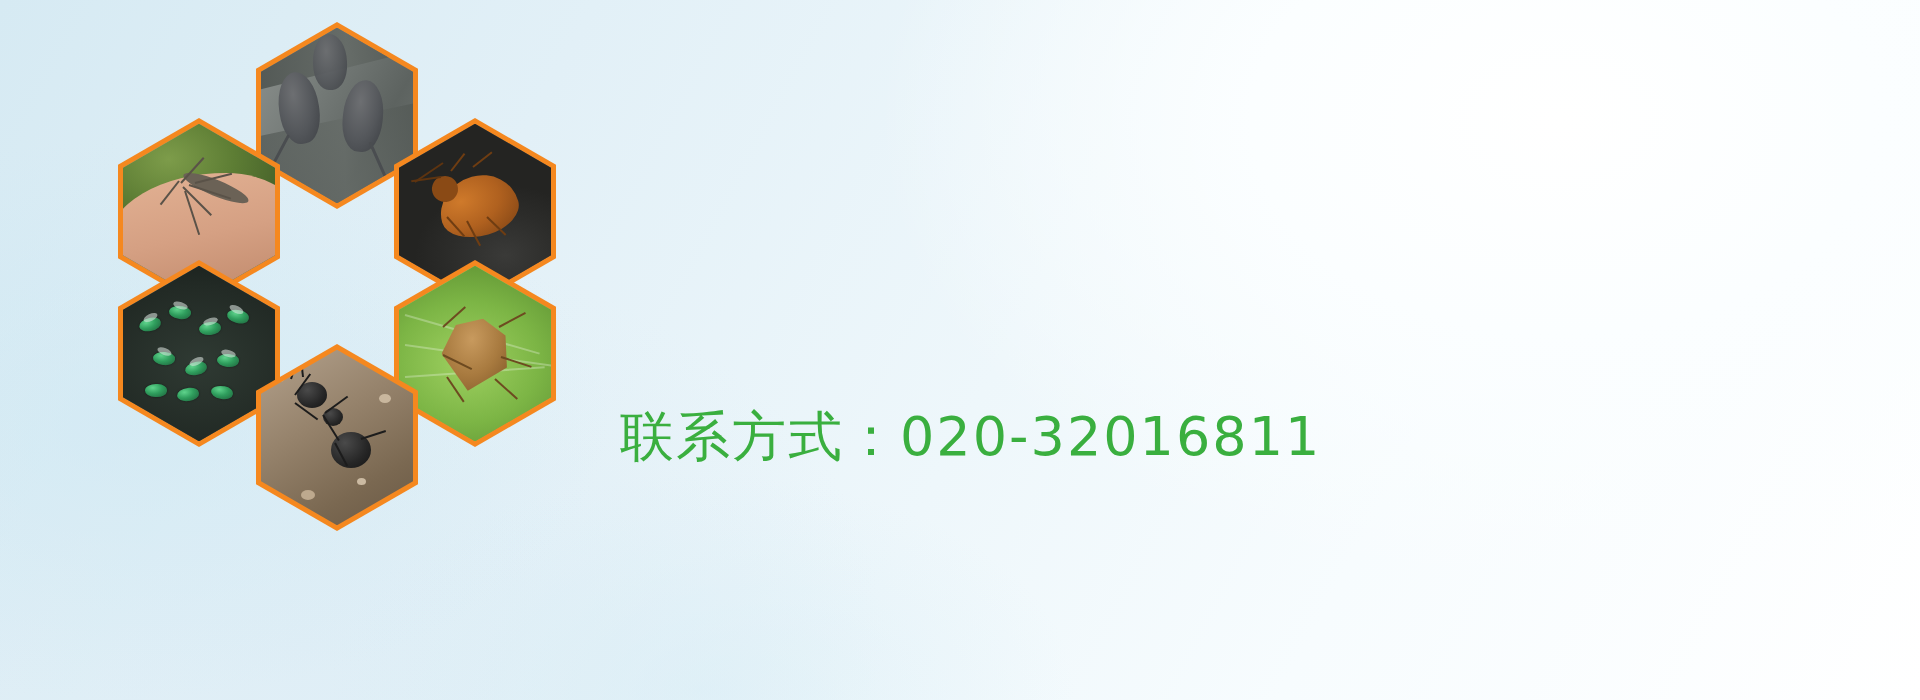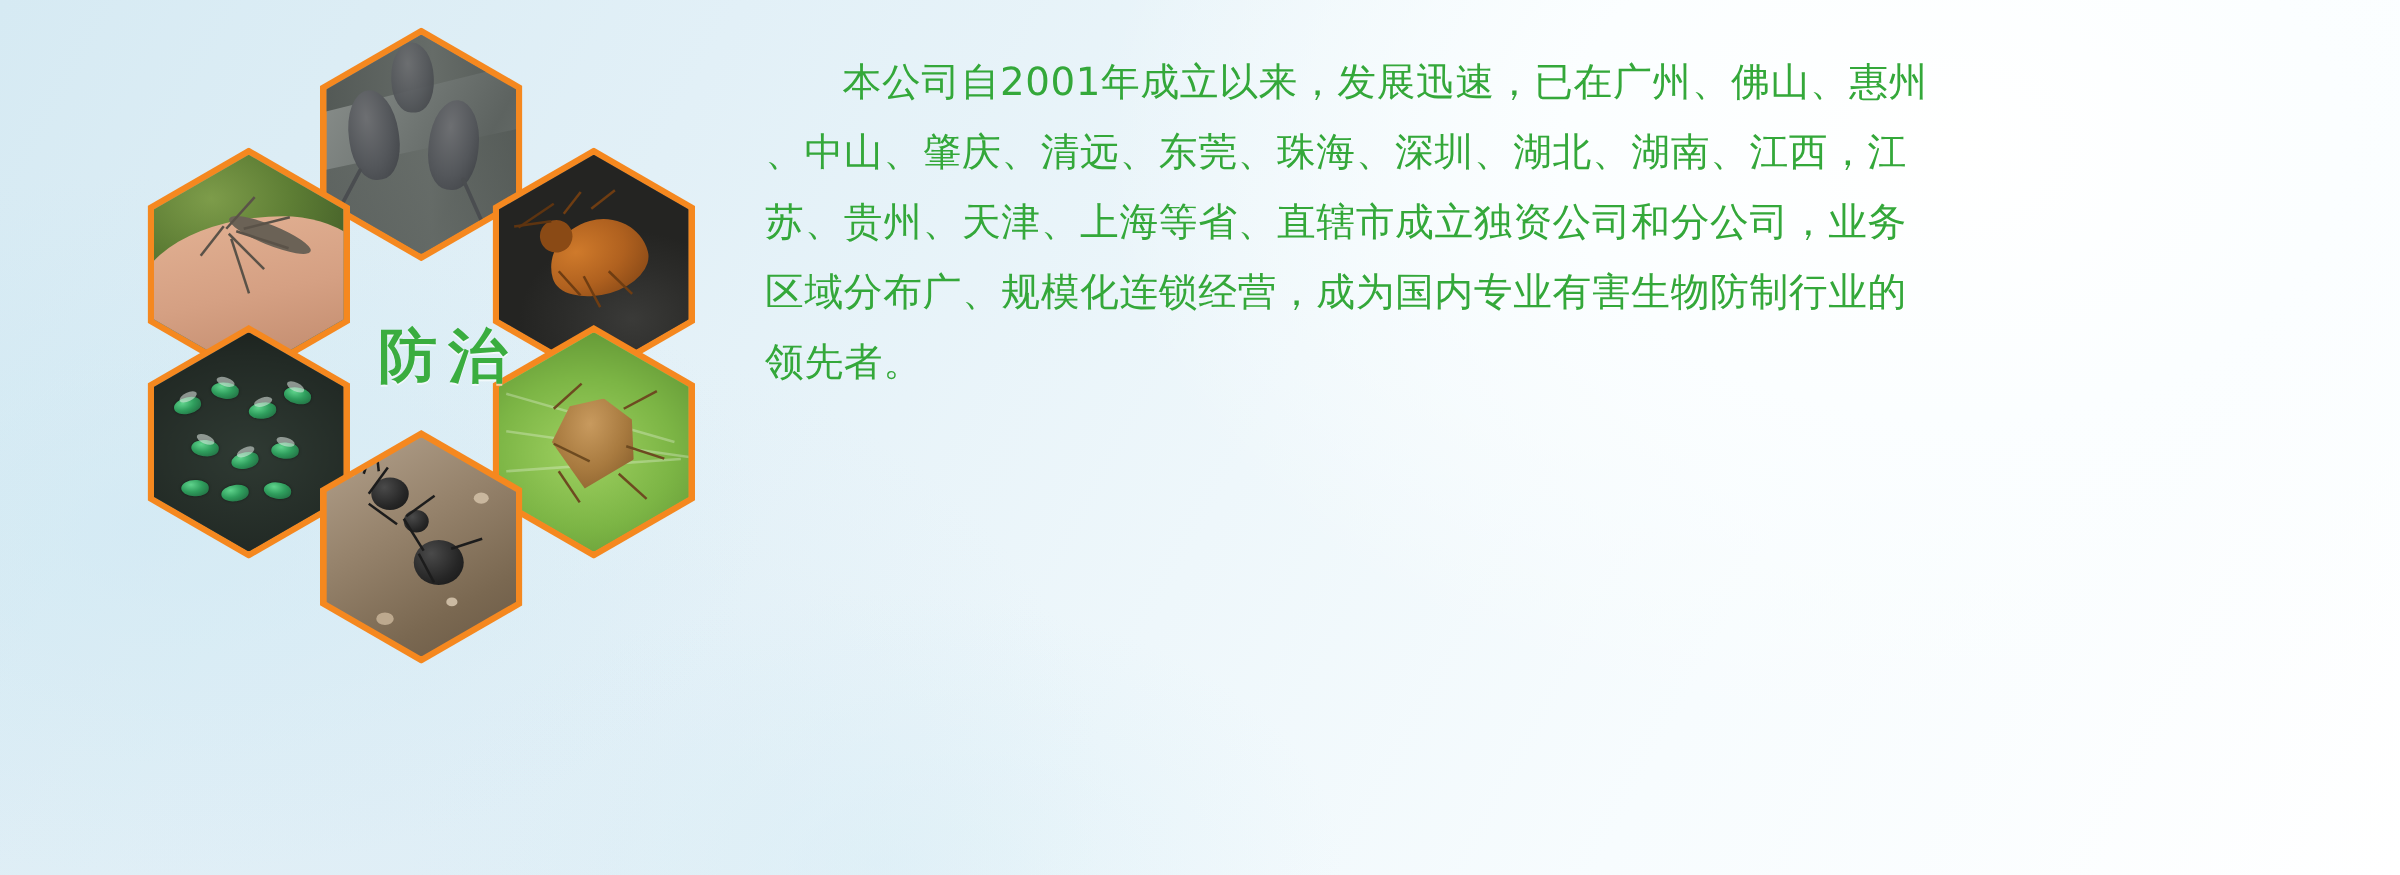--- a/index.html
+++ b/index.html
@@ -285,27 +285,20 @@
           <div class="aleg" style="left:64px;top:62px;width:28px;transform:rotate(-36deg);"></div>
           <div class="aleg" style="left:74px;top:92px;width:26px;transform:rotate(62deg);"></div>
           <div class="aleg" style="left:100px;top:88px;width:26px;transform:rotate(-18deg);"></div>
           <div class="aleg" style="left:30px;top:28px;width:22px;transform:rotate(-72deg);"></div>
           <div class="aleg" style="left:42px;top:26px;width:20px;transform:rotate(-96deg);"></div>
         </div>
       </div>
     </div>
 
     <div id="centerhex">
-      <div class="bigword">防治</div>
     </div>
   </div>
 
-  <div id="copy">
-    <div class="para"><span class="indent"></span><span>本公司自2001年成立以来，发展迅速，已在广州、佛山、惠州</span></div>
-    <div class="para">、中山、肇庆、清远、东莞、珠海、深圳、湖北、湖南、江西，江</div>
-    <div class="para">苏、贵州、天津、上海等省、直辖市成立独资公司和分公司，业务</div>
-    <div class="para">区域分布广、规模化连锁经营，成为国内专业有害生物防制行业的</div>
-    <div class="para">领先者。</div>
-  </div>
 
   <div id="contact">
+    <div class="phone-line"><span>联系方式：</span><span>020-32016811</span></div>
   </div>
 </div>
 
 </body></html>

